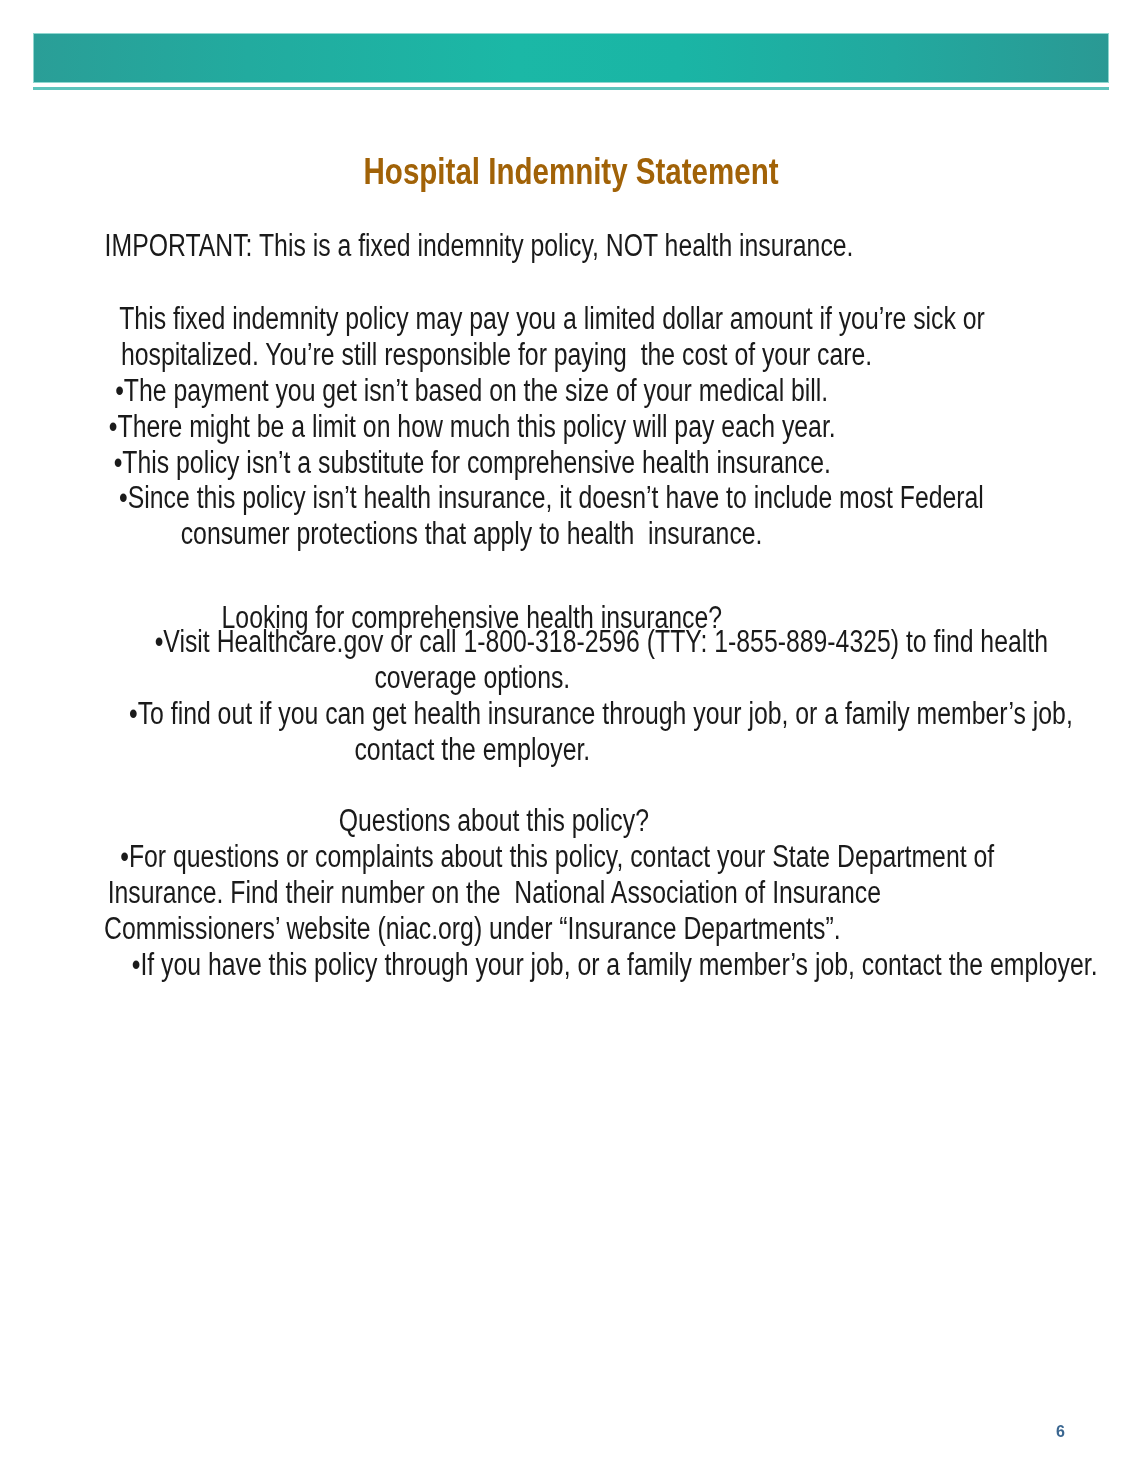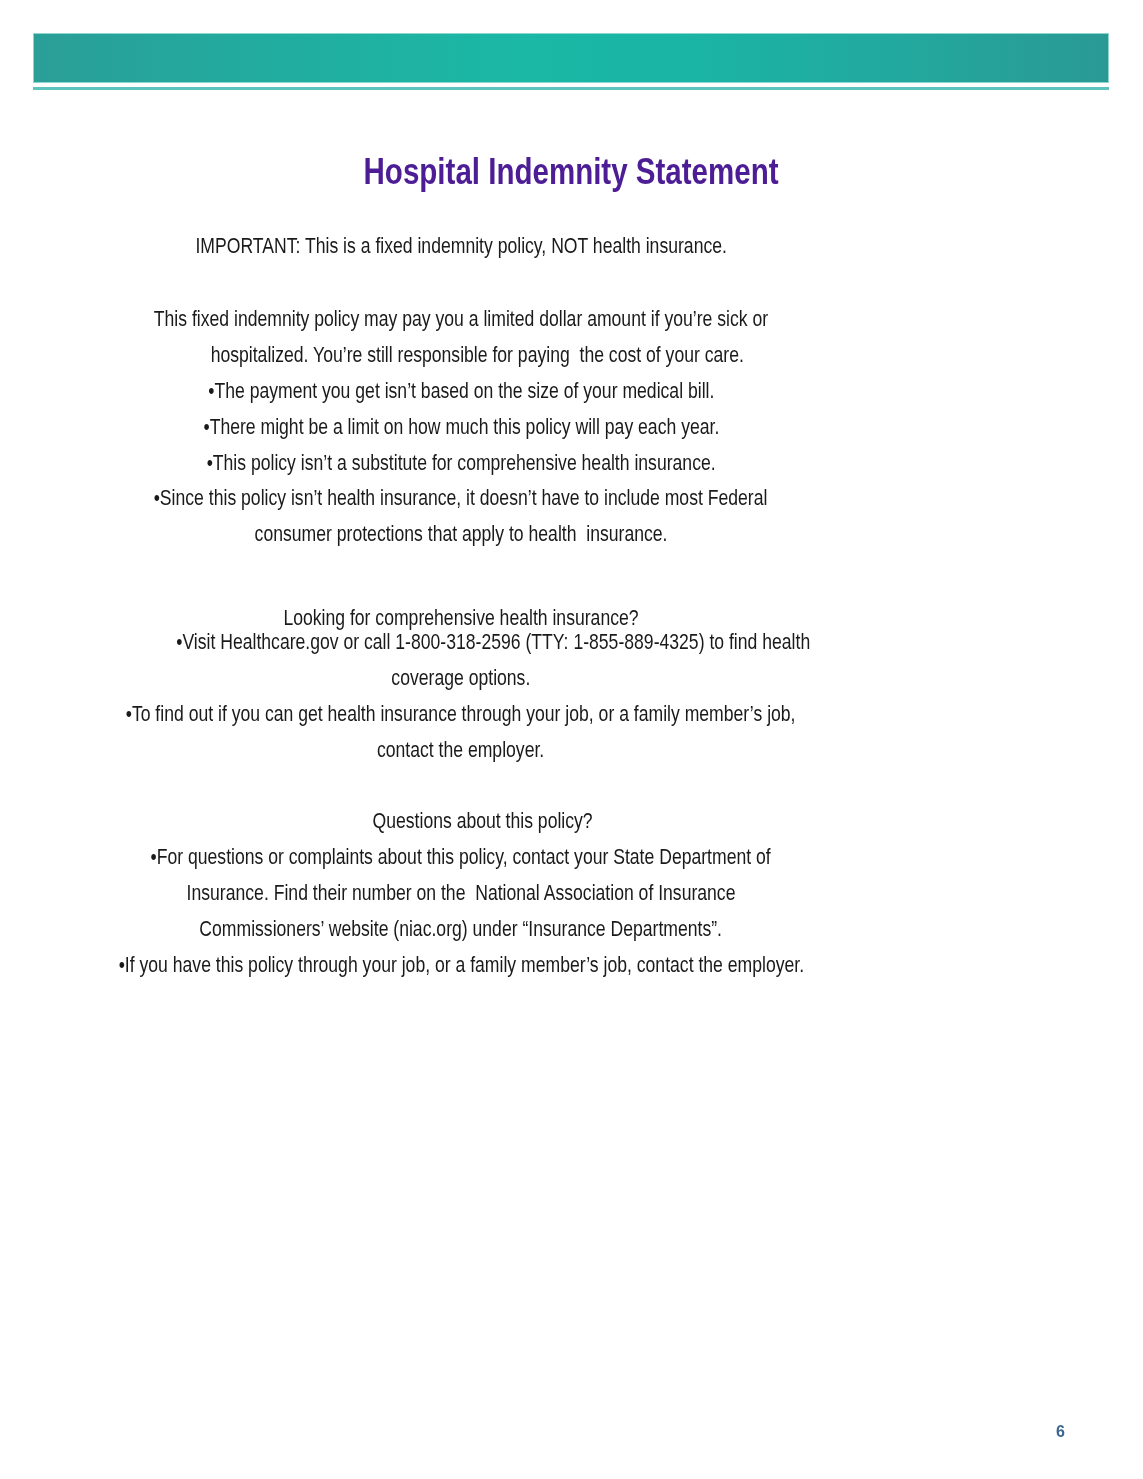--- a/index.html
+++ b/index.html
@@ -34,34 +34,34 @@
     }
     .title {
       position: absolute;
       left: 0;
       top: 150px;
       width: 1143px;
       text-align: center;
       font-weight: bold;
       font-size: 36px;
       line-height: 44px;
-      color: #4c1d95;
+      color: #a16207;
     }
     .title span {
       display: inline-block;
       transform: scaleX(0.82);
       transform-origin: center;
       white-space: nowrap;
     }
     .line {
       position: absolute;
-      left: 0;
+      left: 11px;
       width: 922px;
       text-align: center;
-      font-size: 22px;
+      font-size: 31px;
       line-height: 36px;
       color: #1a1a1a;
     }
     .line span {
       display: inline-block;
       white-space: pre;
       transform: scaleX(0.80);
       transform-origin: center;
     }
     .page-number {

